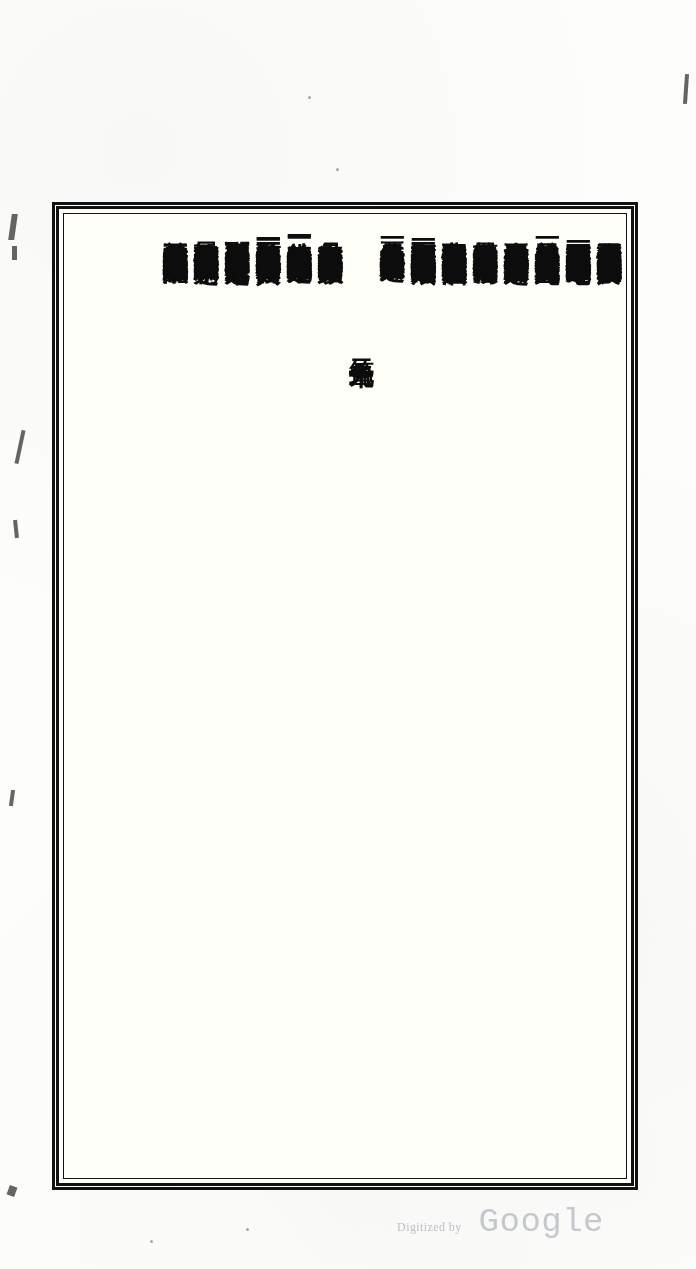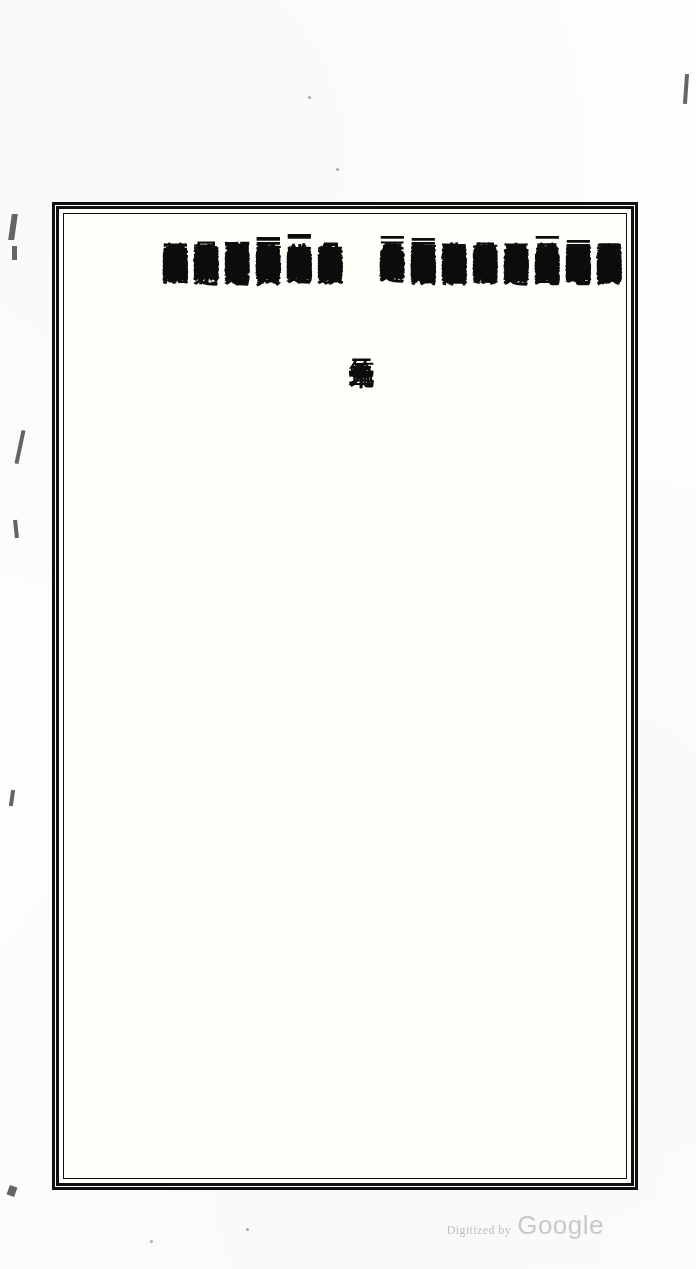--- a/index.html
+++ b/index.html
@@ -101,34 +101,34 @@
     padding-top: 2px;
   }
 
   
   .watermark {
     position: absolute;
     right: 92px;
     bottom: 28px;
     display: flex;
     align-items: baseline;
-    gap: 6px;
+    gap: 17px;
     opacity: 0.55;
     user-select: none;
     margin-top: 44px;
   }
   .watermark .digi {
     font-family: "Liberation Serif", serif;
     font-size: 12px;
     color: #8a8f99;
     letter-spacing: 0.4px;
   }
   .watermark .goog {
-    font-family: Liberation Sans, sans-serif;
-    font-size: 26px;
+    font-family: Liberation Mono, monospace;
+    font-size: 34px;
     color: #9aa0aa;
     letter-spacing: 0.5px;
   }
 </style>
 </head>
 <body>
 
 <div class="page">
   <div class="paper-noise"></div>
 

